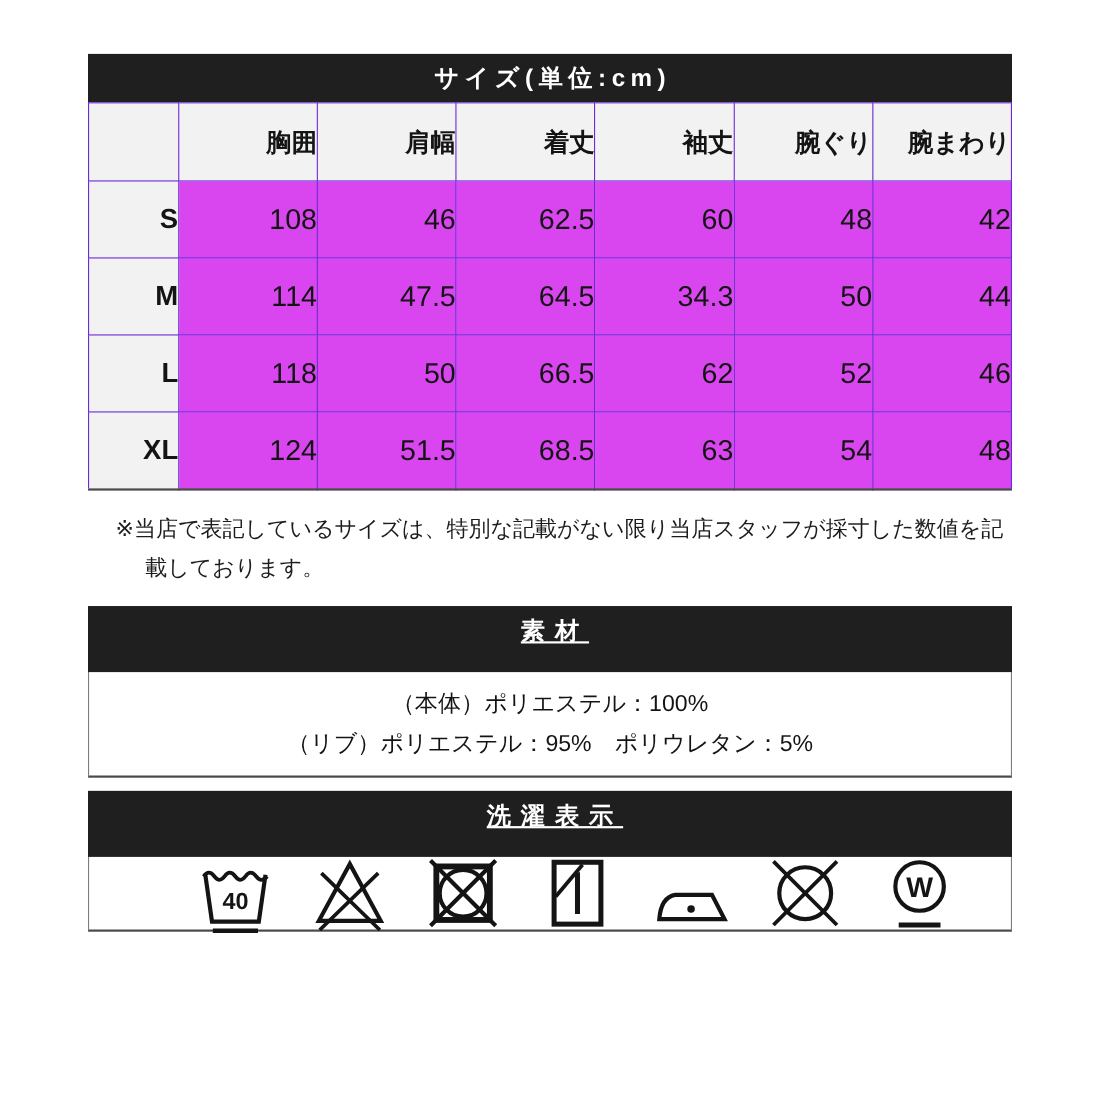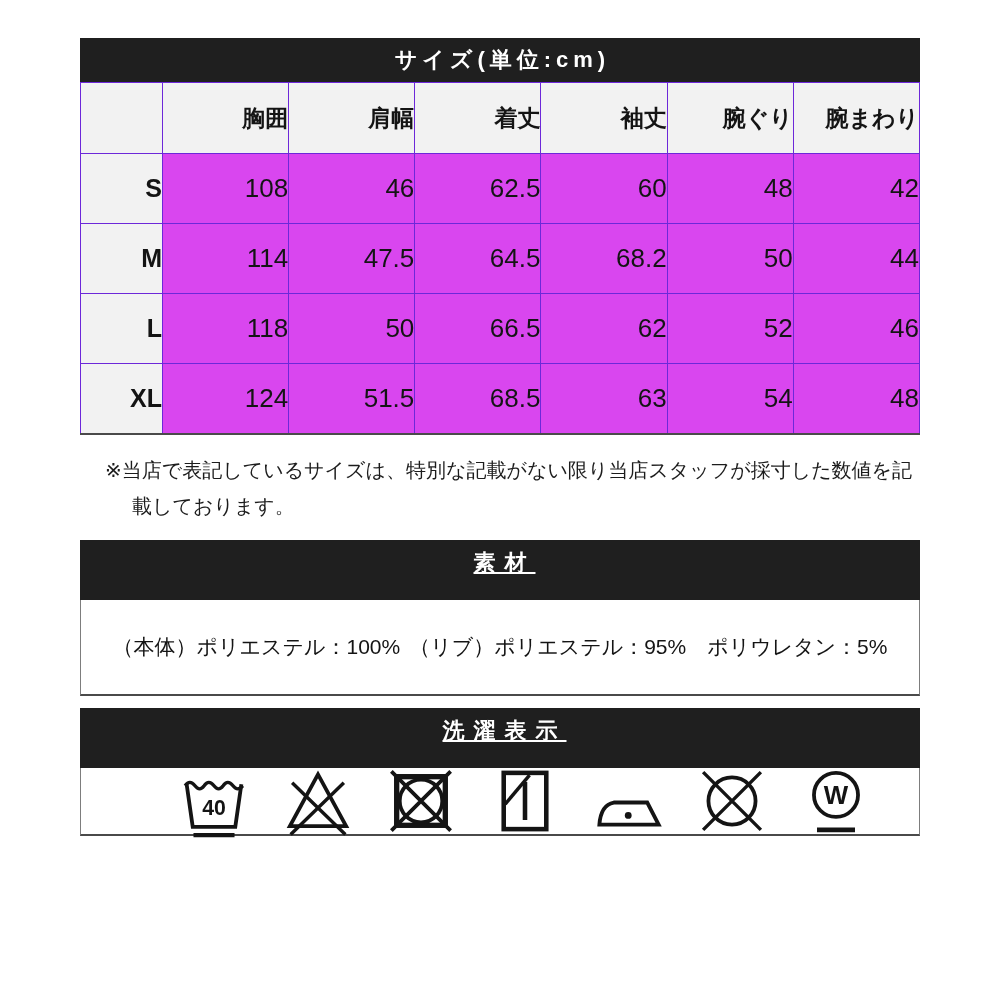--- a/index.html
+++ b/index.html
@@ -2,21 +2,21 @@
 <html><head>
 <meta charset="utf-8">
 <style>
   * { margin:0; padding:0; box-sizing:border-box; }
   html, body { background:#ffffff; }
   body {
     width:1000px; height:1000px;
     font-family:"Liberation Sans","DejaVu Sans",sans-serif;
     color:#1a1a1a;
   }
-  .page { width:840px; margin:0 auto; padding-top:38px; }
+  .page { width:840px; margin:0 auto; padding-top:49px; }
 
   .bar {
     background:#1f1f1f; color:#ffffff;
     height:44px; line-height:44px;
     text-align:center; font-size:22px; font-weight:bold;
     letter-spacing:5px; text-indent:5px;
   }
   .bar.tall { height:60px; line-height:46px; letter-spacing:9px; text-indent:9px;text-decoration:underline; }
 
   
@@ -47,21 +47,21 @@
   
   .panel {
     border:1px solid #7d7d7d; border-bottom:2px solid #4a4a4a;
     background:#ffffff;
   }
   .panel .bar { margin:-1px -1px 0 -1px; }
   .material-panel { margin-top:16px; }
   .care-panel { margin-top:12px; }
 
   .material-body {
-    height:94px; display:flex; flex-direction:row;
+    height:94px; display:flex; flex-direction:column;
     justify-content:center; align-items:center; gap:9px;
     font-size:21px; color:#141414;
   }
 
   .care-body {
     height:66px; display:flex; align-items:center;
     justify-content:space-between; padding:0 45px 0 95px;
   }
   .care-icon { display:block; }
   .care-icon text {
@@ -104,21 +104,21 @@
           <td>62.5</td>
           <td>60</td>
           <td>48</td>
           <td>42</td>
         </tr>
         <tr>
           <th>M</th>
           <td>114</td>
           <td>47.5</td>
           <td>64.5</td>
-          <td>68.2</td>
+          <td>34.3</td>
           <td>50</td>
           <td>44</td>
         </tr>
         <tr>
           <th>L</th>
           <td>118</td>
           <td>50</td>
           <td>66.5</td>
           <td>62</td>
           <td>52</td>

